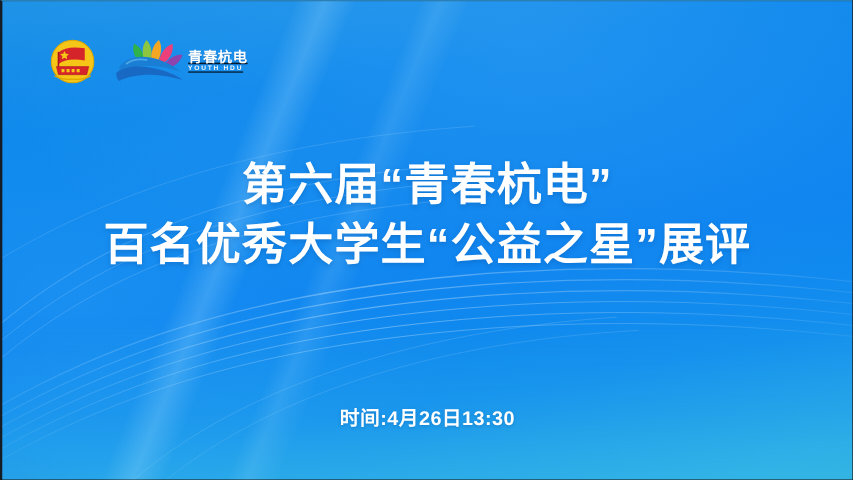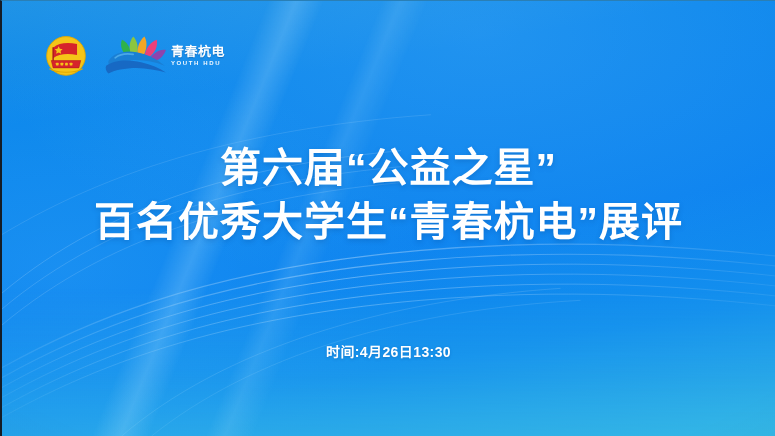--- a/index.html
+++ b/index.html
@@ -50,21 +50,21 @@
   .header {
     position: absolute;
     top: 31px;
     left: 41px;
     display: flex;
     align-items: center;
     gap: 16px;
     z-index: 6;
   }
   .logo-cyl { width: 46px; height: 46px; display: block; }
-  .logo-hdu { display: flex; align-items: center; gap: 4px; }
+  .logo-hdu { display: flex; align-items: center; gap: 4px; text-decoration: underline; }
   .logo-hdu-mark { width: 62px; height: 44px; display: block; }
   .logo-hdu-text { display: flex; flex-direction: column; justify-content: center; line-height: 1; }
   .logo-hdu-cn {
     font-size: 13px;
     font-weight: bold;
     color: #ffffff;
     letter-spacing: 0.5px;
     text-shadow: 0 1px 1px rgba(0,50,110,0.35);
   }
   .logo-hdu-en {
@@ -103,24 +103,25 @@
     right: 0;
     text-align: center;
     z-index: 7;
   }
   .info-line {
     display: inline-flex;
     align-items: center;
     gap: 28px;
     color: #ffffff;
     font-weight: bold;
-    font-size: 14px;
+    font-size: 18px;
     letter-spacing: 0.4px;
     white-space: nowrap;
     text-shadow: 0 1px 3px rgba(0,60,130,0.3);
+    margin-top: 24px;
   }
   .info-item { display: inline-block; }
 </style>
 </head>
 <body>
 
 <div class="poster">
 
   <div class="bg-layer bg-sky"></div>
 
@@ -320,22 +321,22 @@
         <path d="M18,44 C26,38 38,36 50,38" fill="none" stroke="#4aa8e8" stroke-width="3" stroke-linecap="round"></path>
       </svg>
       <div class="logo-hdu-text">
         <div class="logo-hdu-cn">青春杭电</div>
         <div class="logo-hdu-en">YOUTH HDU</div>
       </div>
     </div>
   </div>
 
   <div class="title-block">
-    <div class="title-line">第六届“公益之星”</div>
-    <div class="title-line">百名优秀大学生“青春杭电”展评</div>
+    <div class="title-line">第六届“青春杭电”</div>
+    <div class="title-line">百名优秀大学生“公益之星”展评</div>
   </div>
 
   <div class="info-block">
     <div class="info-line">
       <span class="info-item">时间:4月26日13:30</span>
     </div>
   </div>
 
 </div>
 

